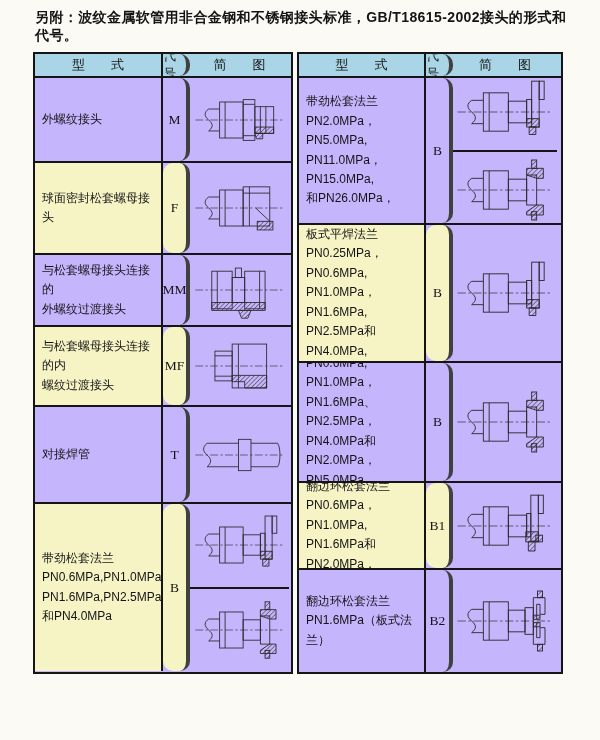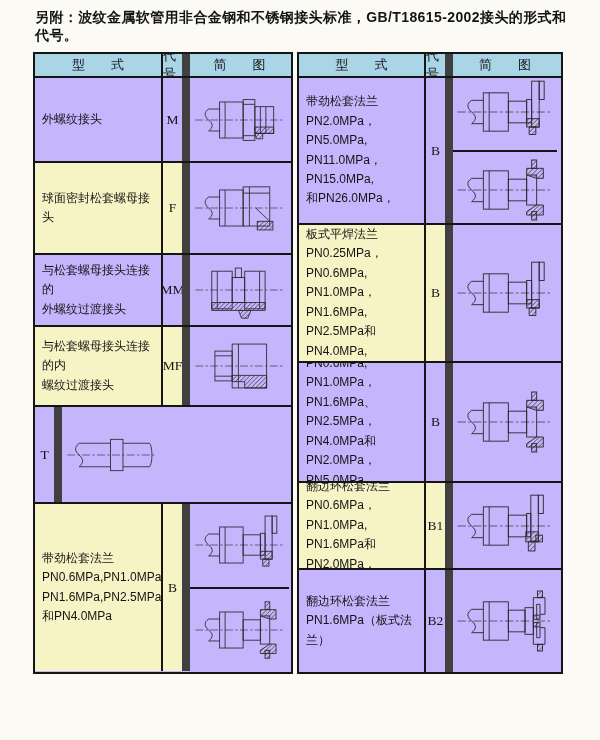--- a/index.html
+++ b/index.html
@@ -16,23 +16,23 @@
   .tbl { border:2px solid #151515; background:#c4b5fd; box-sizing:border-box; }
   .tbl-left  { width:260px; }
   .tbl-right { width:266px; }
   .gap { width:4px; background:#fbfaf5; }
   .row { display:flex; box-sizing:border-box; }
   .row + .row { border-top:2px solid #151515; }
   .ct, .cc, .cd { box-sizing:border-box; overflow:hidden; }
   .ct { border-right:2px solid #151515; display:flex; align-items:center;
         padding:4px 3px 4px 7px; font-size:12px; line-height:1.62;
         white-space:pre-line; }
-  .cc { border-right:8px solid #404040; display:flex; align-items:center;
+  .cc { border-right:4px solid #404040; display:flex; align-items:center;
         justify-content:center; font-family:"Liberation Serif", serif;
-        font-size:13.5px; }
+        font-size:13.5px;border-radius:10px; }
   .cd { display:flex; align-items:center; justify-content:center; }
   .tbl-left  .ct { width:128px; } .tbl-left  .cc { width:27px; } .tbl-left  .cd { width:99px; }
   .tbl-right .ct { width:127px; } .tbl-right .cc { width:27px; } .tbl-right .cd { width:104px; }
   .hdr { height:22px; background:#a9d5e6; }
   .hdr .ct, .hdr .cc, .hdr .cd {
     justify-content:center; align-items:center; padding:0;
     font-size:13px; font-weight:normal; white-space:normal;
   }
   .yl { background:#f6f3c5; }
   .split { flex-direction:column; padding:0; }
@@ -191,20 +191,21 @@
       <div class="cc yl">MF</div>
       <div class="cd">
           <svg class="diag" width="94" height="74" viewBox="0 0 120 80">
             <use href="#axis"></use>
             <use href="#fit-mf"></use>
           </svg>
         </div>
     </div>
 
     <div class="row" style="height:97px">
+      <div class="ct">对接焊管</div>
       <div class="cc">T</div>
       <div class="cd">
           <svg class="diag" width="94" height="70" viewBox="0 0 120 80">
             <use href="#axis"></use>
             <use href="#fit-t"></use>
           </svg>
         </div>
     </div>
 
     <div class="row" style="height:169px">

